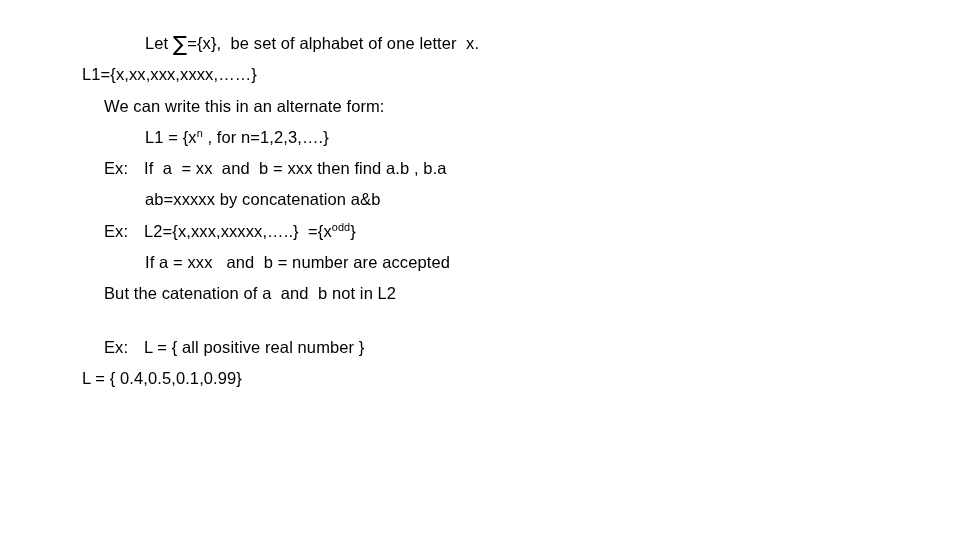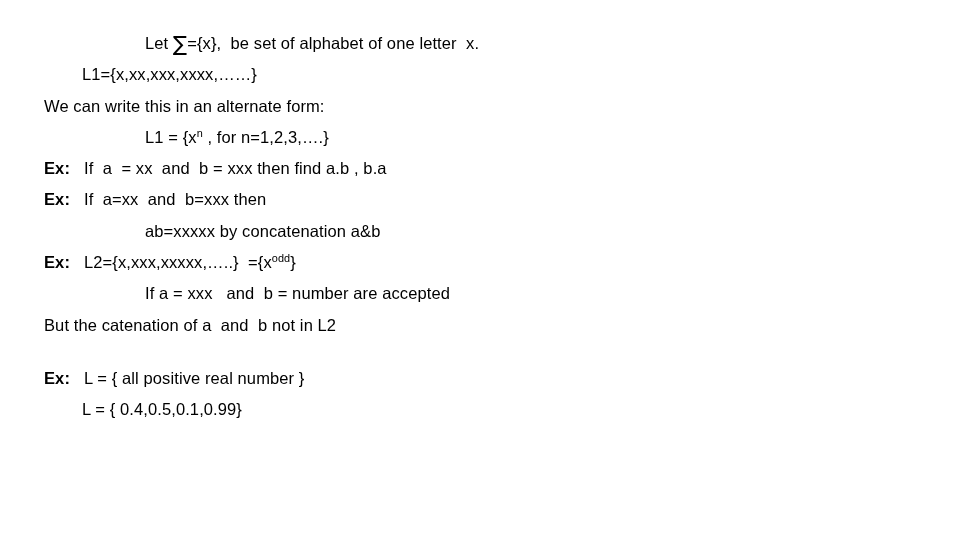--- a/index.html
+++ b/index.html
@@ -28,29 +28,29 @@
     width: 960px;
   }
   .line {
     font-size: 16.5px;
     line-height: 31.3px;
     white-space: pre;
     letter-spacing: 0.1px;
     color: #000000;
   }
   
-  .ind-0 { padding-left: 44px; }
+  .ind-0 { padding-left: 104px; }
   .ind-1 { padding-left: 82px; }
   .ind-2 { padding-left: 145px; }
   .ind-3 { padding-left: 215px; }
 
   .bold { font-weight: bold; }
 
   .lbl {
-    font-weight: bold;
+    font-weight: normal;
     display: inline-block;
     width: 40px;
   }
 
   .sigma {
     font-family: "DejaVu Sans", sans-serif;
     font-size: 21px;
     line-height: 0;
     position: relative;
     top: 2px;
@@ -78,21 +78,20 @@
 
     <div class="line ind-1">L1={x,xx,xxx,xxxx,……}</div>
 
     <div class="line ind-0">We can write this in an alternate form:</div>
 
     <div class="line ind-2"><span>L1 = {x</span><sup>n</sup><span> , for n=1,2,3,….}</span></div>
 
     <div class="line ind-0"><span class="lbl">Ex:</span><span>If  a  = xx  and  b = xxx then find a.b , b.a</span></div>
 
 
-    <div class="line ind-0"><span class="lbl">Ex:</span><span>If  a=xx  and  b=xxx then</span></div>
 
     <div class="line ind-2">ab=xxxxx by concatenation a&amp;b</div>
 
     <div class="line ind-0"><span class="lbl">Ex:</span><span>L2={x,xxx,xxxxx,…..}  ={x</span><sup>odd</sup><span>}</span></div>
 
     <div class="line ind-2">If a = xxx   and  b = number are accepted</div>
 
     <div class="line ind-0">But the catenation of a  and  b not in L2</div>
 
 

